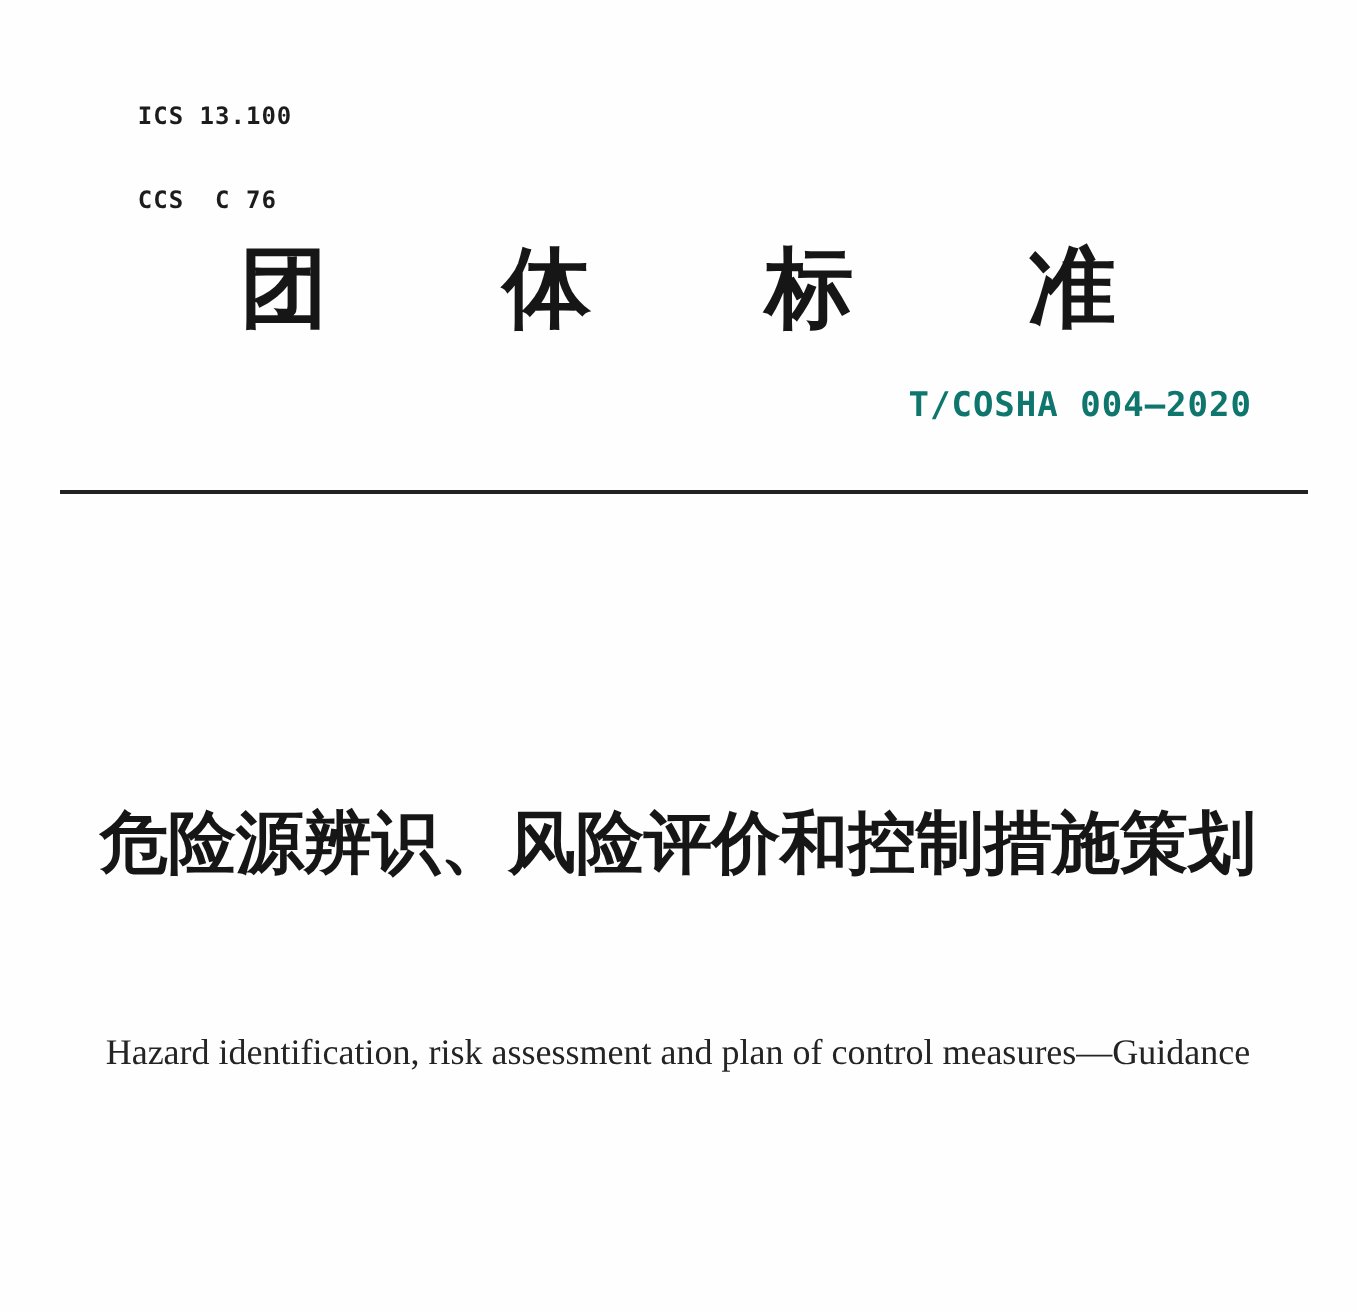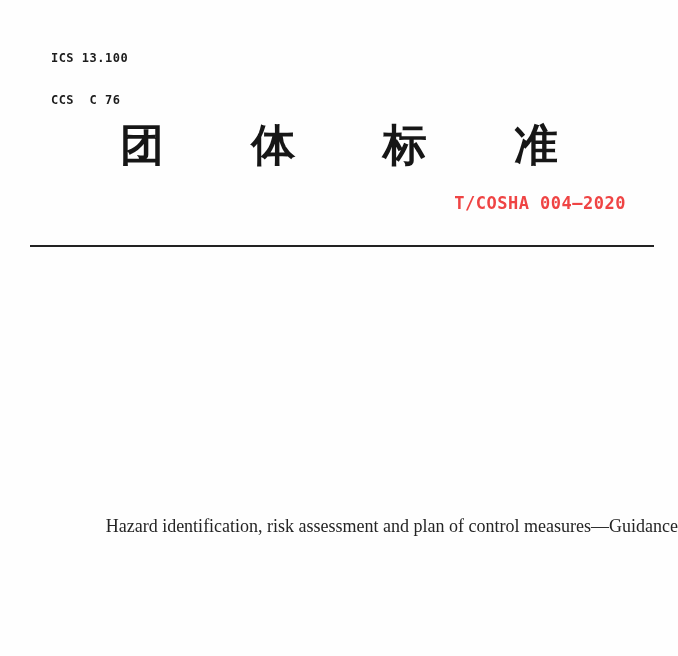--- a/index.html
+++ b/index.html
@@ -10,21 +10,21 @@
     height: 656px;
     margin: 0 auto;
     background: #fefefe;
     color: #1f1f1f;
     overflow: hidden;
     font-family: "DejaVu Sans", sans-serif;
   }
   .codes {
     position: absolute;
     top: 27px;
-    left: 20px;
+    left: 38px;
     font-family: "DejaVu Sans Mono", monospace;
     font-size: 12px;
     line-height: 21px;
     font-weight: 600;
     letter-spacing: 0.5px;
     white-space: pre;
     color: #1c1c1c;
   }
   .banner {
     position: absolute;
@@ -40,21 +40,21 @@
     font-family: "DejaVu Sans", sans-serif;
   }
   .std-number {
     position: absolute;
     top: 193px;
     right: 52px;
     font-family: "DejaVu Sans Mono", monospace;
     font-size: 17px;
     font-weight: 600;
     letter-spacing: 0.5px;
-    color: #ef4444;
+    color: #0f766e;
     white-space: pre;
   }
   .divider {
     position: absolute;
     top: 245px;
     left: 30px;
     width: 624px;
     height: 2px;
     background: #222222;
   }
@@ -69,21 +69,21 @@
     font-weight: 700;
     color: #161616;
     font-family: "DejaVu Sans", sans-serif;
   }
   .doc-title .line { display: block; }
   .en-subtitle {
     position: absolute;
     top: 514px;
     left: 0;
     width: 100%;
-    text-align: right;
+    text-align: center;
     font-family: "Liberation Serif", serif;
     font-size: 18px;
     line-height: 24px;
     font-weight: 400;
     color: #242424;
   }
 </style>
 </head>
 <body>
 
@@ -99,17 +99,18 @@
     <span>体</span>
     <span>标</span>
     <span>准</span>
   </div>
 
   <div class="std-number">T/COSHA 004—2020</div>
 
   <div class="divider"></div>
 
   <div class="doc-title">
+    <span class="line">危险源辨识、风险评价和控制措施策划</span>
   </div>
 
   <div class="en-subtitle">Hazard identification, risk assessment and plan of control measures—Guidance</div>
 
 </div>
 
 </body></html>

